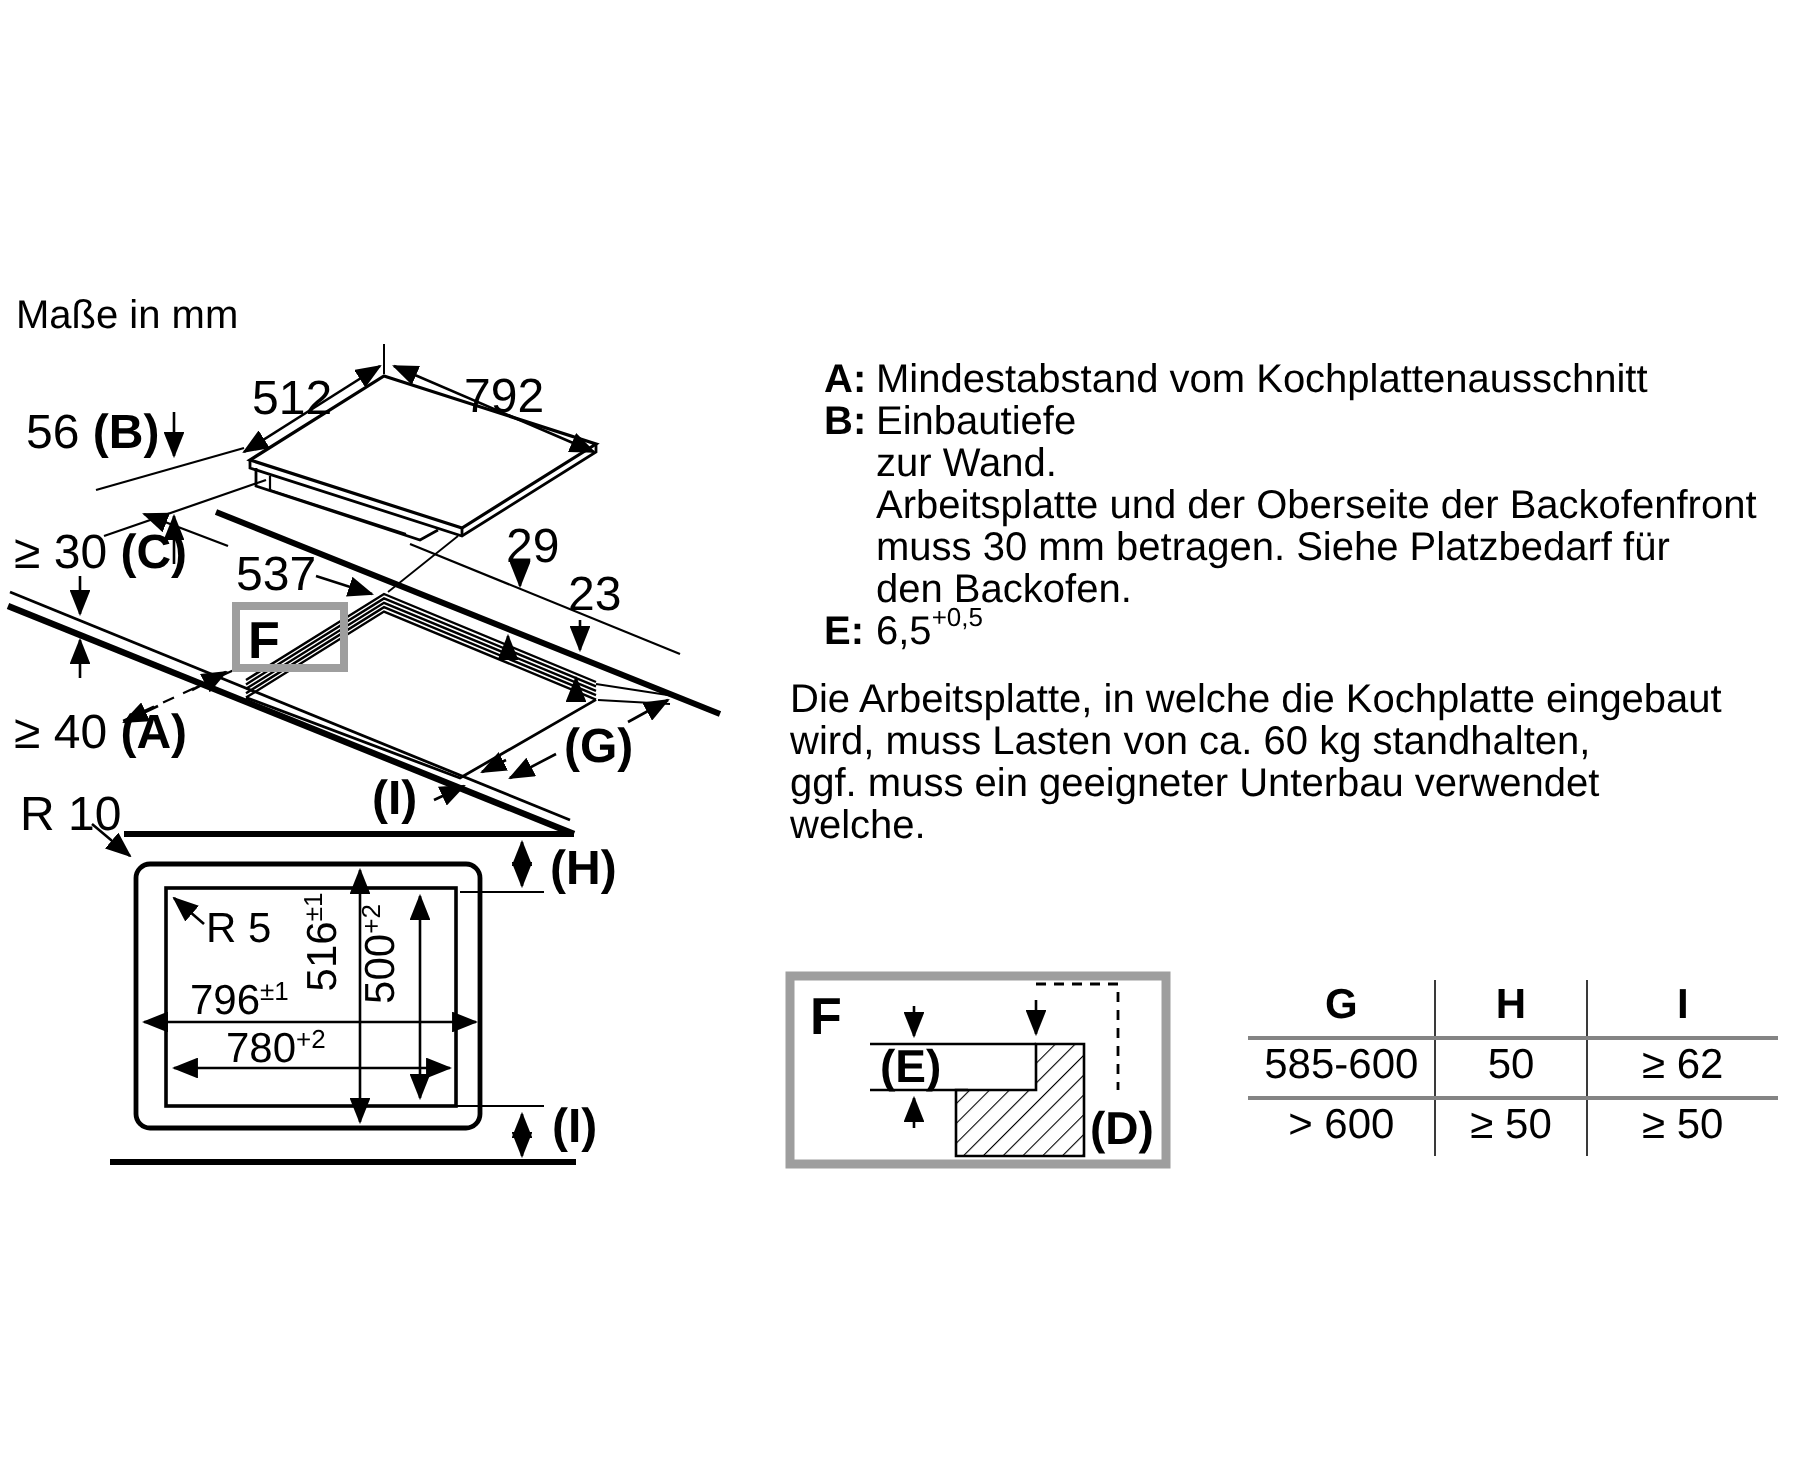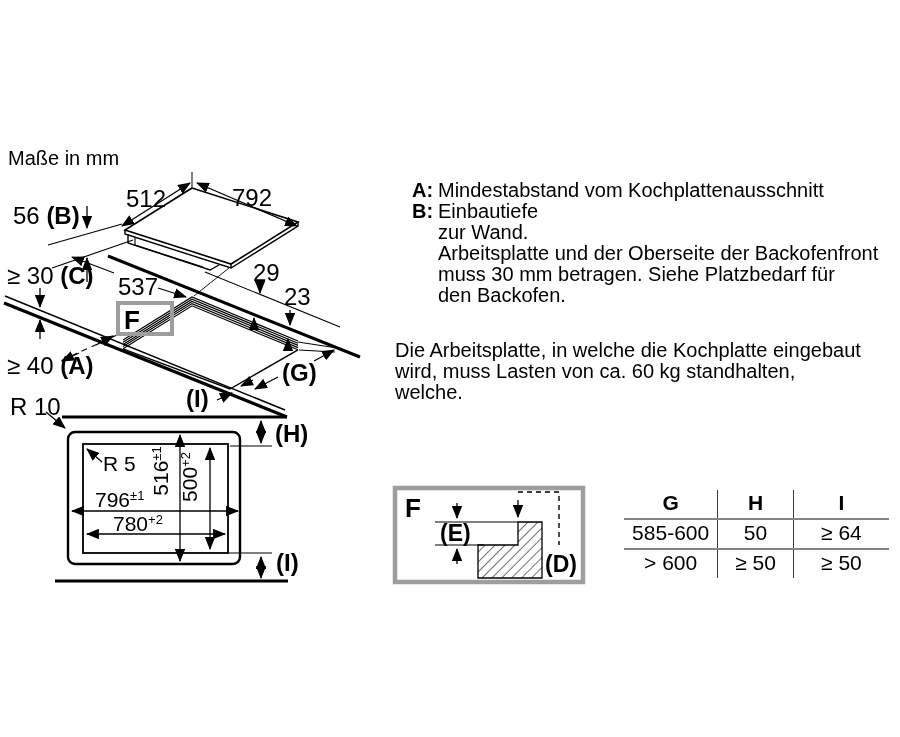--- a/index.html
+++ b/index.html
@@ -184,38 +184,40 @@
 
   <div class="title">Maße in mm</div>
 
   <div class="legend">
     <div class="lline"><span class="lk">A:</span><span>Mindestabstand vom Kochplattenausschnitt</span></div>
     <div class="lline"><span class="lk">B:</span><span>Einbautiefe</span></div>
     <div class="lline cont"><span>zur Wand.</span></div>
     <div class="lline cont"><span>Arbeitsplatte und der Oberseite der Backofenfront</span></div>
     <div class="lline cont"><span>muss 30 mm betragen. Siehe Platzbedarf für</span></div>
     <div class="lline cont"><span>den Backofen.</span></div>
+    <div class="lline"><span class="lk">E:</span><span>6,5</span><sup class="e-sup">+0,5</sup></div>
   </div>
 
   <div class="note">
     <div class="lline">Die Arbeitsplatte, in welche die Kochplatte eingebaut</div>
     <div class="lline">wird, muss Lasten von ca. 60 kg standhalten,</div>
+    <div class="lline">ggf. muss ein geeigneter Unterbau verwendet</div>
     <div class="lline">welche.</div>
   </div>
 
   <div class="dim-table">
     <div class="trow hdr">
       <div class="tc c1">G</div>
       <div class="tc c2">H</div>
       <div class="tc c3">I</div>
     </div>
     <div class="trow r1">
       <div class="tc c1">585-600</div>
       <div class="tc c2">50</div>
-      <div class="tc c3">≥ 64</div>
+      <div class="tc c3">≥ 62</div>
     </div>
     <div class="trow r2">
       <div class="tc c1">&gt; 600</div>
       <div class="tc c2">≥ 50</div>
       <div class="tc c3">≥ 50</div>
     </div>
   </div>
 
 </div>
 

